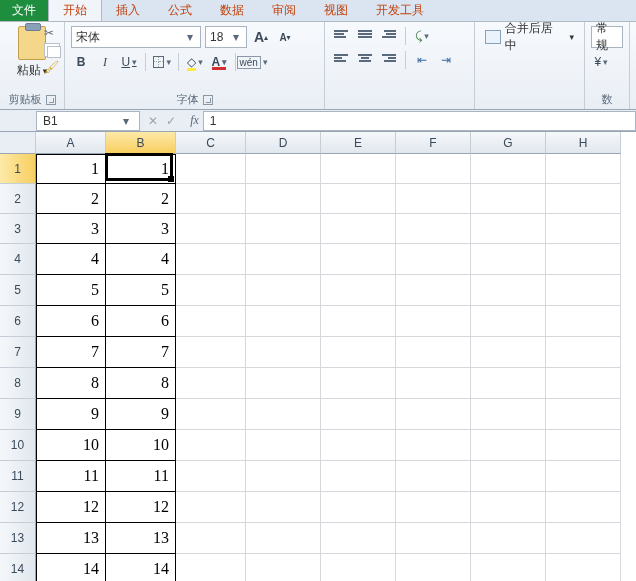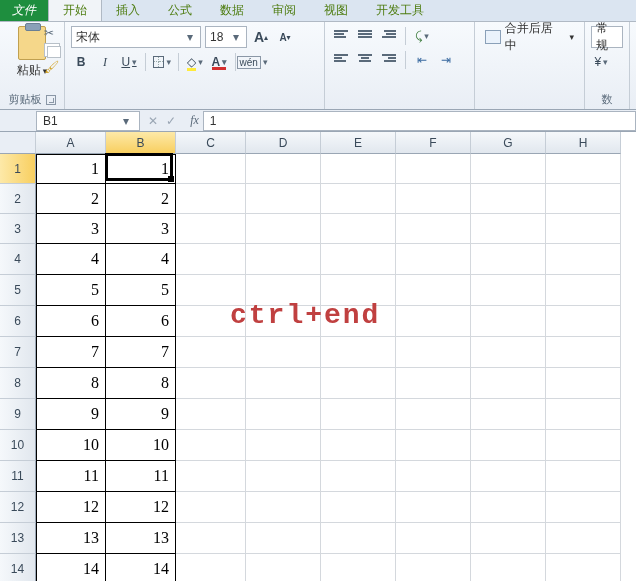--- a/index.html
+++ b/index.html
@@ -1,21 +1,21 @@
 <!DOCTYPE html>
 <html><head>
 <meta charset="utf-8">
 <style>
   * { box-sizing: border-box; margin: 0; padding: 0; font-family: "Microsoft YaHei", Arial, sans-serif; }
   body { background: #fff; width: 636px; height: 581px; overflow: hidden; font-size: 12px; color: #333; }
 
   
   .tabs { height: 22px; background: #dbe5f1; display: flex; align-items: flex-end; border-bottom: 1px solid #b0b9c4; }
-  .tab-file { background: #1e8e3e; color: #fff; padding: 3px 12px; height: 22px; display:flex;align-items:center;font-style:italic;}
-  .tab { padding: 3px 14px; color: #4d7c0f; height: 22px; display:flex;align-items:center;}
+  .tab-file { background: #1e8e3e; color: #fff; padding: 3px 12px; height: 22px; display:flex;align-items:center;}
+  .tab { padding: 3px 14px; color: #c2410c; height: 22px; display:flex;align-items:center;}
   .tab.active { background: #f1f4f8; border: 1px solid #b0b9c4; border-bottom: none; }
 
   
   .ribbon { height: 88px; background: linear-gradient(#f7fafd,#e9eef5); border-bottom: 1px solid #9aa6b4; display: flex; }
   .group { border-right: 1px solid #c5cdd6; position: relative; padding: 4px 6px 16px 6px; }
   .group-label { position: absolute; bottom: 2px; left: 0; right: 0; text-align: center; color: #5a6a7a; font-size: 11px; display:flex;align-items:center;justify-content:center;gap:4px;}
   .group-label .launcher { width:10px;height:10px;border:1px solid #8a97a6;position:relative;}
   .group-label .launcher::after{content:"";position:absolute;right:1px;bottom:1px;width:4px;height:4px;border-right:1px solid #8a97a6;border-bottom:1px solid #8a97a6;}
 
   
@@ -164,20 +164,24 @@
         </div>
       <div class="btn dd color-A">
           <span>A</span>
           <span class="bar" style="background:#d32f2f;"></span>
         </div>
       <div class="divider"></div>
       <div class="btn dd">
           <span class="wen">wén</span>
         </div>
     </div>
+    <div class="group-label">
+        <span>字体</span>
+        <span class="launcher"></span>
+      </div>
   </div>
 
   <div class="group aligng">
     <div class="row">
       <div class="btn">
           <span class="al top l">
             <span></span>
             <span></span>
             <span></span>
           </span>
@@ -413,14 +417,13 @@
         <div class="cell data-border" style="left: 70px; top: 400px; width: 70px; height: 31px;">14</div>
         <div class="cell" style="left: 140px; top: 400px; width: 70px; height: 31px;"></div>
         <div class="cell" style="left: 210px; top: 400px; width: 75px; height: 31px;"></div>
         <div class="cell" style="left: 285px; top: 400px; width: 75px; height: 31px;"></div>
         <div class="cell" style="left: 360px; top: 400px; width: 75px; height: 31px;"></div>
         <div class="cell" style="left: 435px; top: 400px; width: 75px; height: 31px;"></div>
         <div class="cell" style="left: 510px; top: 400px; width: 75px; height: 31px;"></div>
         <div class="sel" style="left: 69px; top: -1px; width: 68px; height: 28px;"></div>
       </div>
   </div>
-  <div class="overlay-text" style="left:230px;top:168px;">ctrl+end</div>
 </div>
 
 </body></html>

